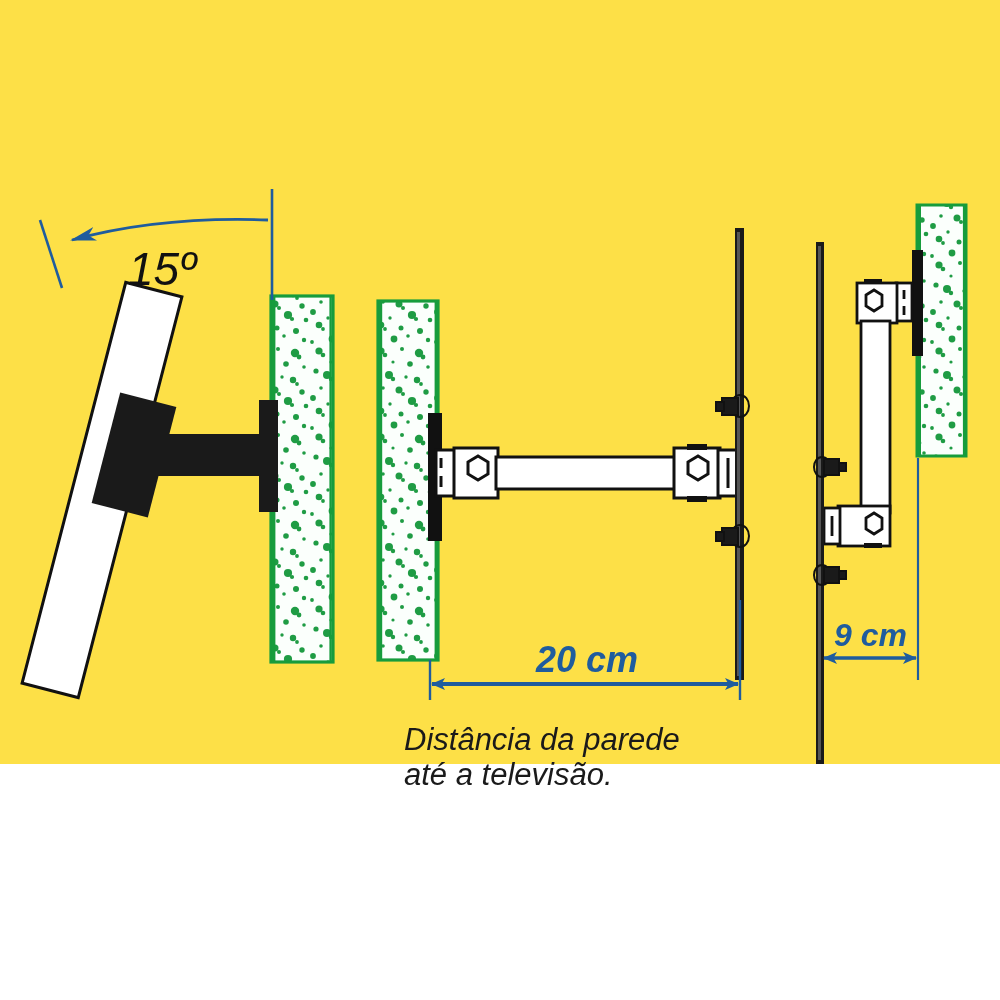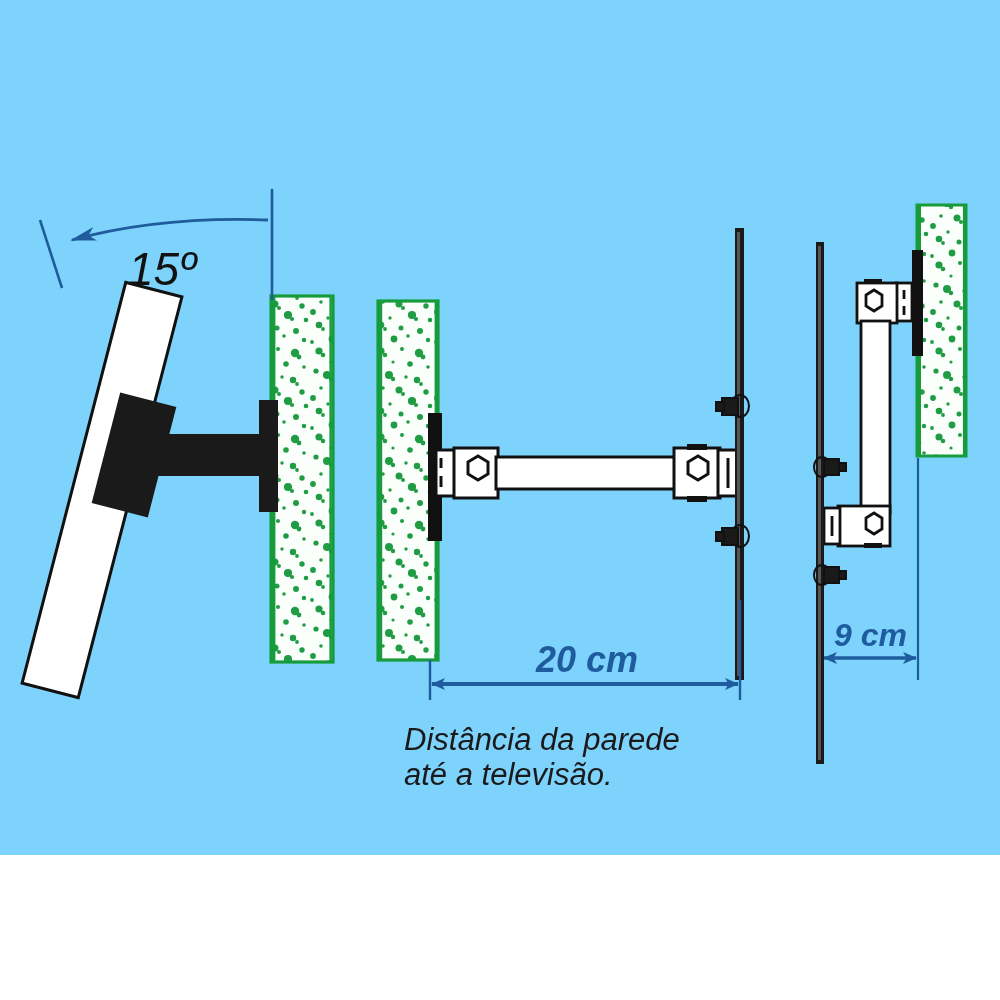--- a/index.html
+++ b/index.html
@@ -10,22 +10,22 @@
   }
   body {
     width: 1000px;
     height: 1000px;
     font-family: "Liberation Sans", sans-serif;
     overflow: hidden;
   }
   #diagram-root {
     position: relative;
     width: 1000px;
-    height: 855px;
-    background: #7dd3fc;
+    height: 764px;
+    background: #fde047;
   }
   svg.canvas {
     position: absolute;
     left: 0;
     top: 0;
     width: 1000px;
     height: 1000px;
     display: block;
   }
   text {

